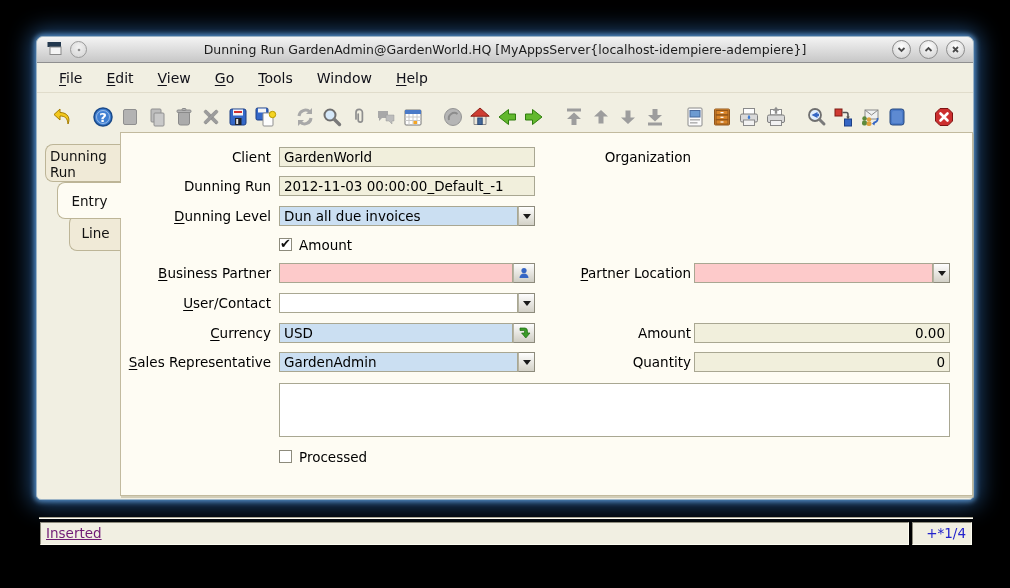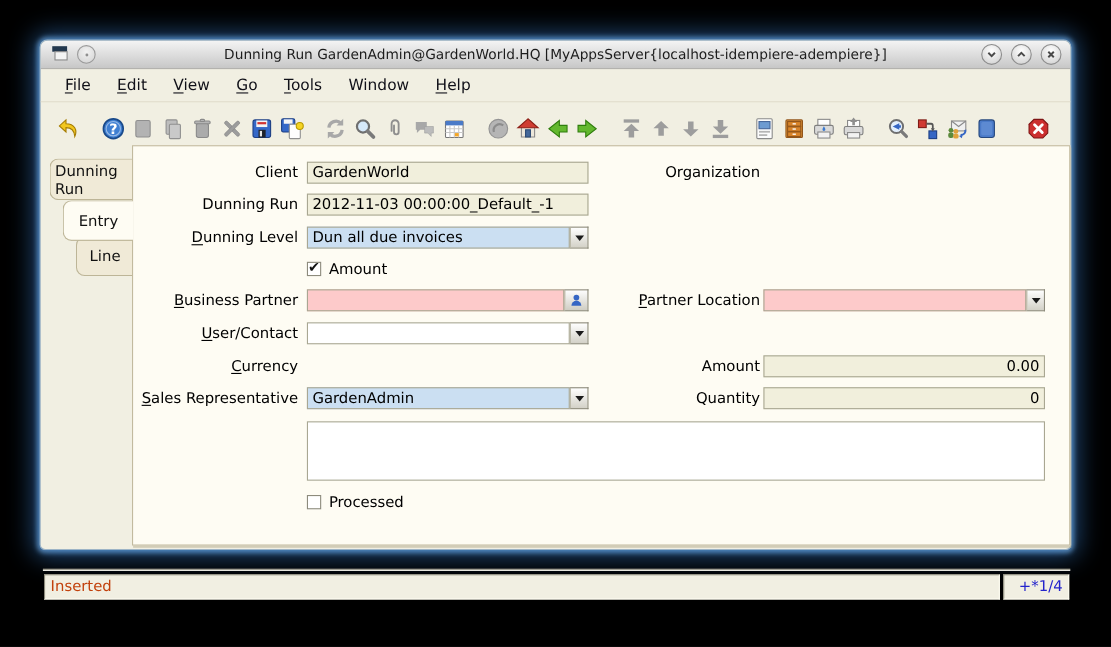--- a/index.html
+++ b/index.html
@@ -61,21 +61,21 @@
   .chk{position:absolute;width:13px;height:13px;border:1px solid #8d8b7c;background:#fff;}
   .chk.checked::after{content:"\2714";position:absolute;top:-3px;left:0px;font-size:13px;color:#101010;}
   .chk-lbl{position:absolute;font-size:13.5px;height:18px;line-height:18px;color:#000;}
 
   
   .content-sep{position:absolute;left:2px;top:480px;width:934px;height:2px;
     border-top:1px solid #aaa694;border-bottom:1px solid #fffef6;}
   .statusbar{position:absolute;left:3px;top:485px;width:932px;height:23px;display:flex;gap:3px;}
   .status-box{border:1px solid;border-color:#8d8b7c #fdfcf1 #fdfcf1 #8d8b7c;background:#f1efe2;
     font-size:13.5px;line-height:20px;padding:0 5px;}
-  .status-main{flex:1;color:#c2410c;}
+  .status-main{flex:1;color:#701a75;text-decoration:underline;}
   .status-record{width:60px;color:#2323cc;text-align:right;}
 </style>
 </head>
 <body>
 
 <div class="window">
 
   <div class="titlebar">
     <div class="tb-title">Dunning Run GardenAdmin@GardenWorld.HQ [MyAppsServer{localhost-idempiere-adempiere}]</div>
     <div class="tb-left">
@@ -395,20 +395,28 @@
 
     <div class="lbl l" style="top:160px"><u>U</u>ser/Contact</div>
     <div class="fld" style="left:158px;top:160px;width:256px;">
       <input value="" style="">
       <button class="combo-btn">
           <span class="tri"></span>
         </button>
     </div>
 
     <div class="lbl l" style="top:190px"><u>C</u>urrency</div>
+    <div class="fld blue" style="left:158px;top:190px;width:256px;">
+      <input value="USD" style="">
+      <button class="sq-btn">
+        <svg width="14" height="14" viewBox="0 0 14 14">
+          <path d="M3 2 H8 Q10.5 2 10.5 5.5 V7 H13 L8.8 12 L4.6 7 H7.5 V5.5 Q7.5 4.5 6.5 4.5 H3 Z" fill="#3a9a28" stroke="#1d6a12" stroke-width=".7"></path>
+          </svg>
+      </button>
+    </div>
     <div class="lbl r" style="top:190px">Amount</div>
     <div class="fld readonly num" style="left:573px;top:190px;width:256px;">
       <input readonly="" value="0.00" style="">
     </div>
 
     <div class="lbl l" style="top:219px"><u>S</u>ales Representative</div>
     <div class="fld blue" style="left:158px;top:219px;width:256px;">
       <input value="GardenAdmin" style="">
       <button class="combo-btn">
           <span class="tri"></span>

